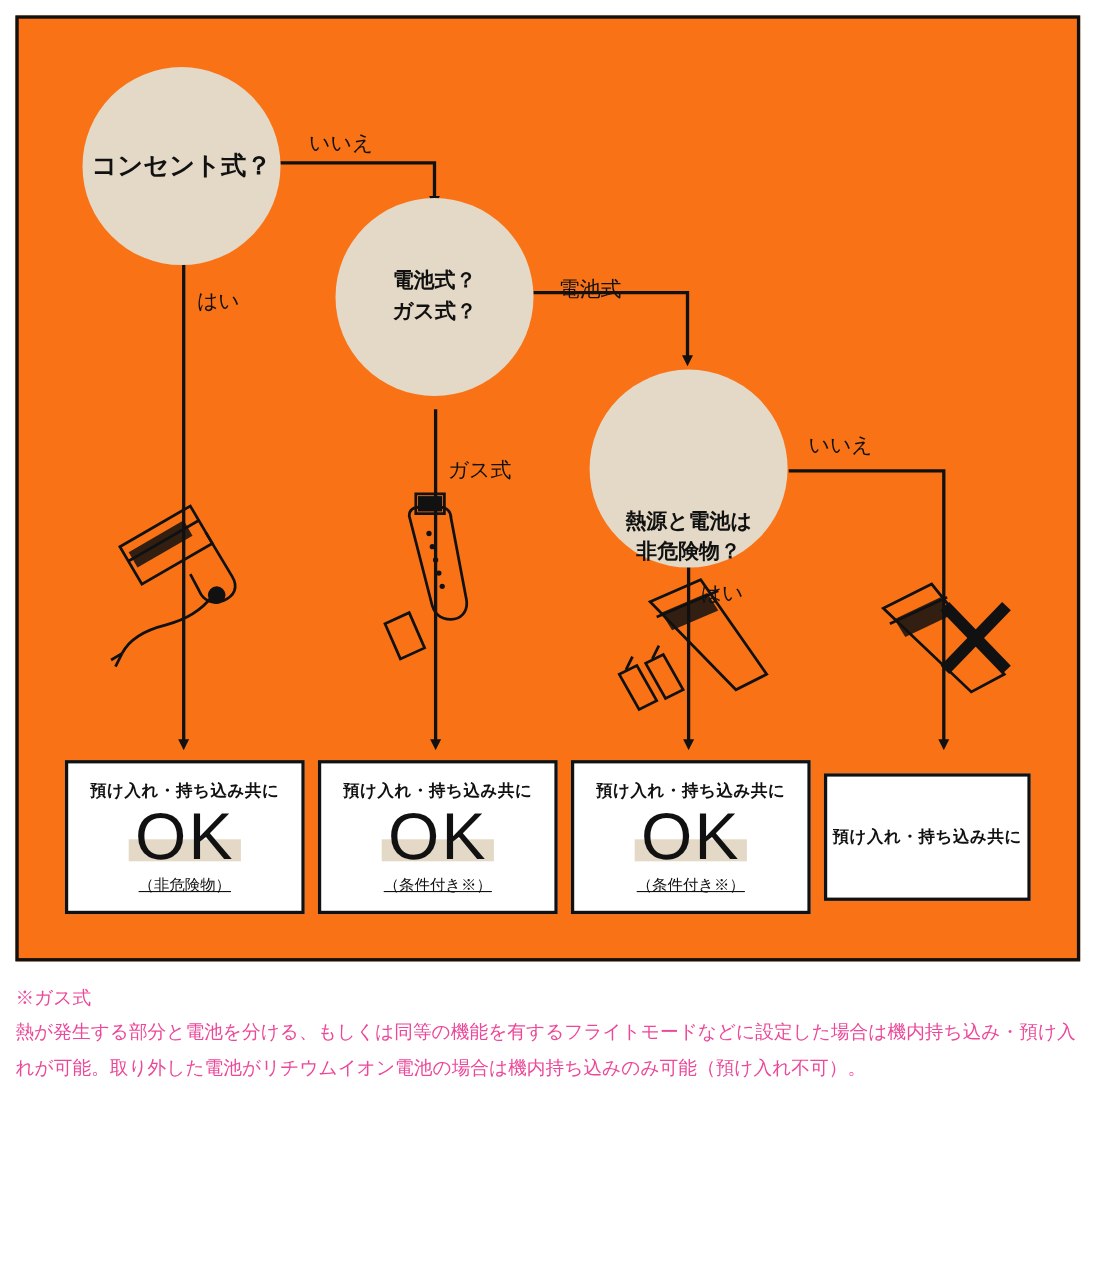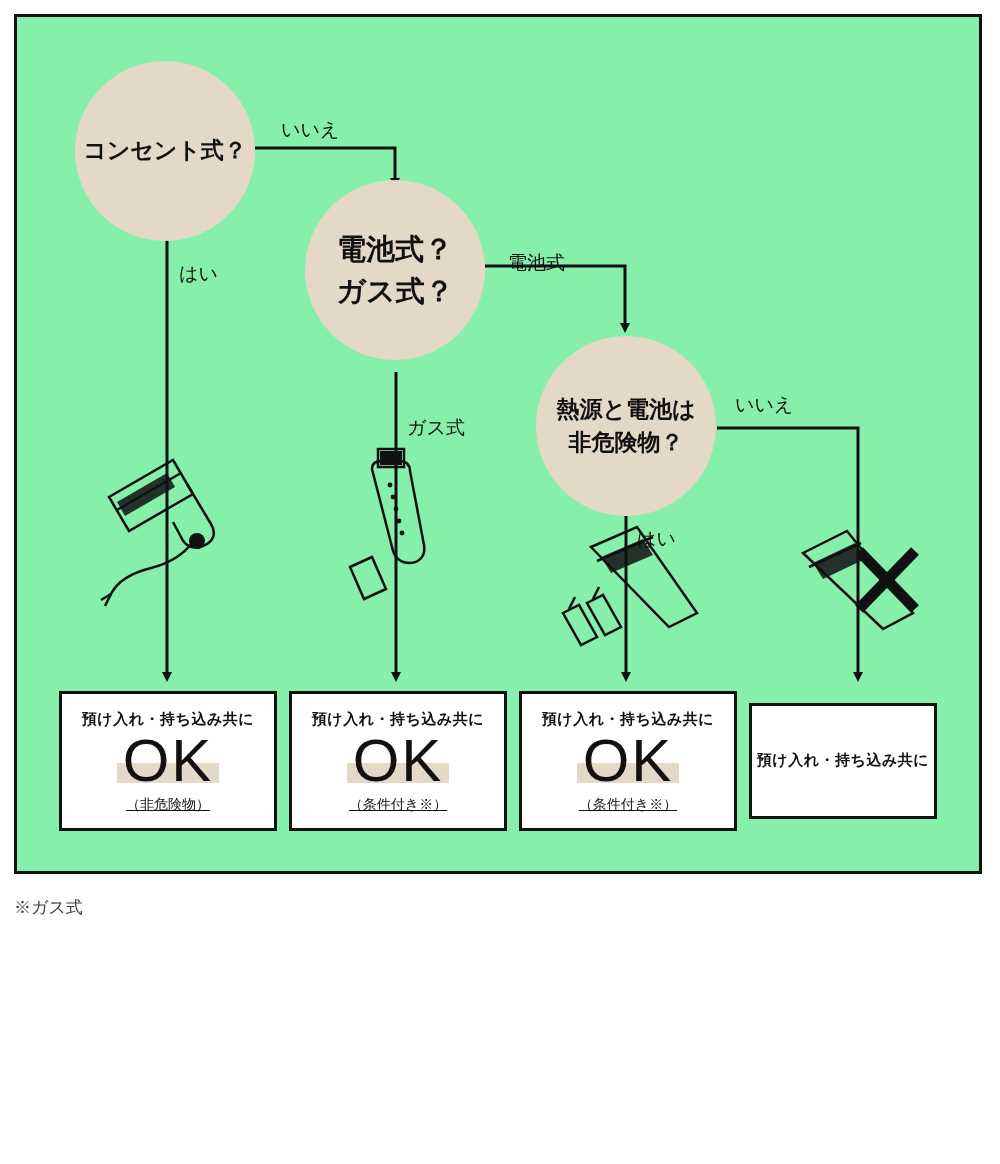--- a/index.html
+++ b/index.html
@@ -16,21 +16,21 @@
     overflow: hidden;
   }
   .chart-frame {
     position: absolute;
     left: 14px;
     top: 14px;
     width: 968px;
     height: 860px;
     border: 3px solid #111111;
     box-sizing: border-box;
-    background: #86efac;
+    background: #f97316;
   }
   .svg-layer {
     position: absolute;
     left: 0;
     top: 0;
   }
   .node-circle {
     position: absolute;
     border-radius: 50%;
     background: #e3d9c6;
@@ -95,21 +95,21 @@
     margin-top: 4px;
     text-decoration: underline;
   }
   .notes {
     position: absolute;
     left: 14px;
     top: 892px;
     width: 968px;
     font-size: 17px;
     line-height: 1.85;
-    color: #404040;
+    color: #ec4899;
   }
   .note-head {
     margin: 0 0 0 0;
   }
   .note-body {
     margin: 0 0 18px 0;
   }
   .icon-svg {
     position: absolute;
   }
@@ -136,28 +136,28 @@
 
     <path d="M 609 480 L 609 660" stroke="#111111" stroke-width="3" fill="none" marker-end="url(#arrowhead)"></path>
 
     <path d="M 700 411 L 841 411 L 841 660" stroke="#111111" stroke-width="3" fill="none" marker-end="url(#arrowhead)"></path>
   </svg>
 
   <div class="node-circle" style="left:58px; top:44px; width:180px; height:180px; font-size:23px;">
     <span>コンセント式？</span>
   </div>
 
-  <div class="node-circle" style="left:288px; top:163px; width:180px; height:180px; font-size:29px;align-items:center;">
+  <div class="node-circle" style="left:288px; top:163px; width:180px; height:180px; font-size:19px;align-items:center;">
     <div>
       <div>電池式？</div>
       <div>ガス式？</div>
     </div>
   </div>
 
-  <div class="node-circle" style="left:519px; top:319px; width:180px; height:180px; font-size:23px;">
+  <div class="node-circle" style="left:519px; top:319px; width:180px; height:180px; font-size:19px;align-items:flex-end;">
     <div>
       <div>熱源と電池は</div>
       <div>非危険物？</div>
     </div>
   </div>
 
   <div class="edge-label" style="left:264px; top:100px;">いいえ</div>
   <div class="edge-label" style="left:162px; top:244px;">はい</div>
   <div class="edge-label" style="left:491px; top:233px;">電池式</div>
   <div class="edge-label" style="left:390px; top:380px;margin-top:18px;">ガス式</div>
@@ -253,13 +253,14 @@
 
   <div class="result-box" style="left:732px; top:686px; width:188px; height:116px;">
     <div class="result-top">預け入れ・持ち込み共に</div>
     <div class="result-note"></div>
   </div>
 
 </div>
 
 <div class="notes">
   <p class="note-head">※ガス式</p>
+  <p class="note-body">熱が発生する部分と電池を分ける、もしくは同等の機能を有するフライトモードなどに設定した場合は機内持ち込み・預け入れが可能。取り外した電池がリチウムイオン電池の場合は機内持ち込みのみ可能（預け入れ不可）。</p>
 </div>
 
 </body></html>

